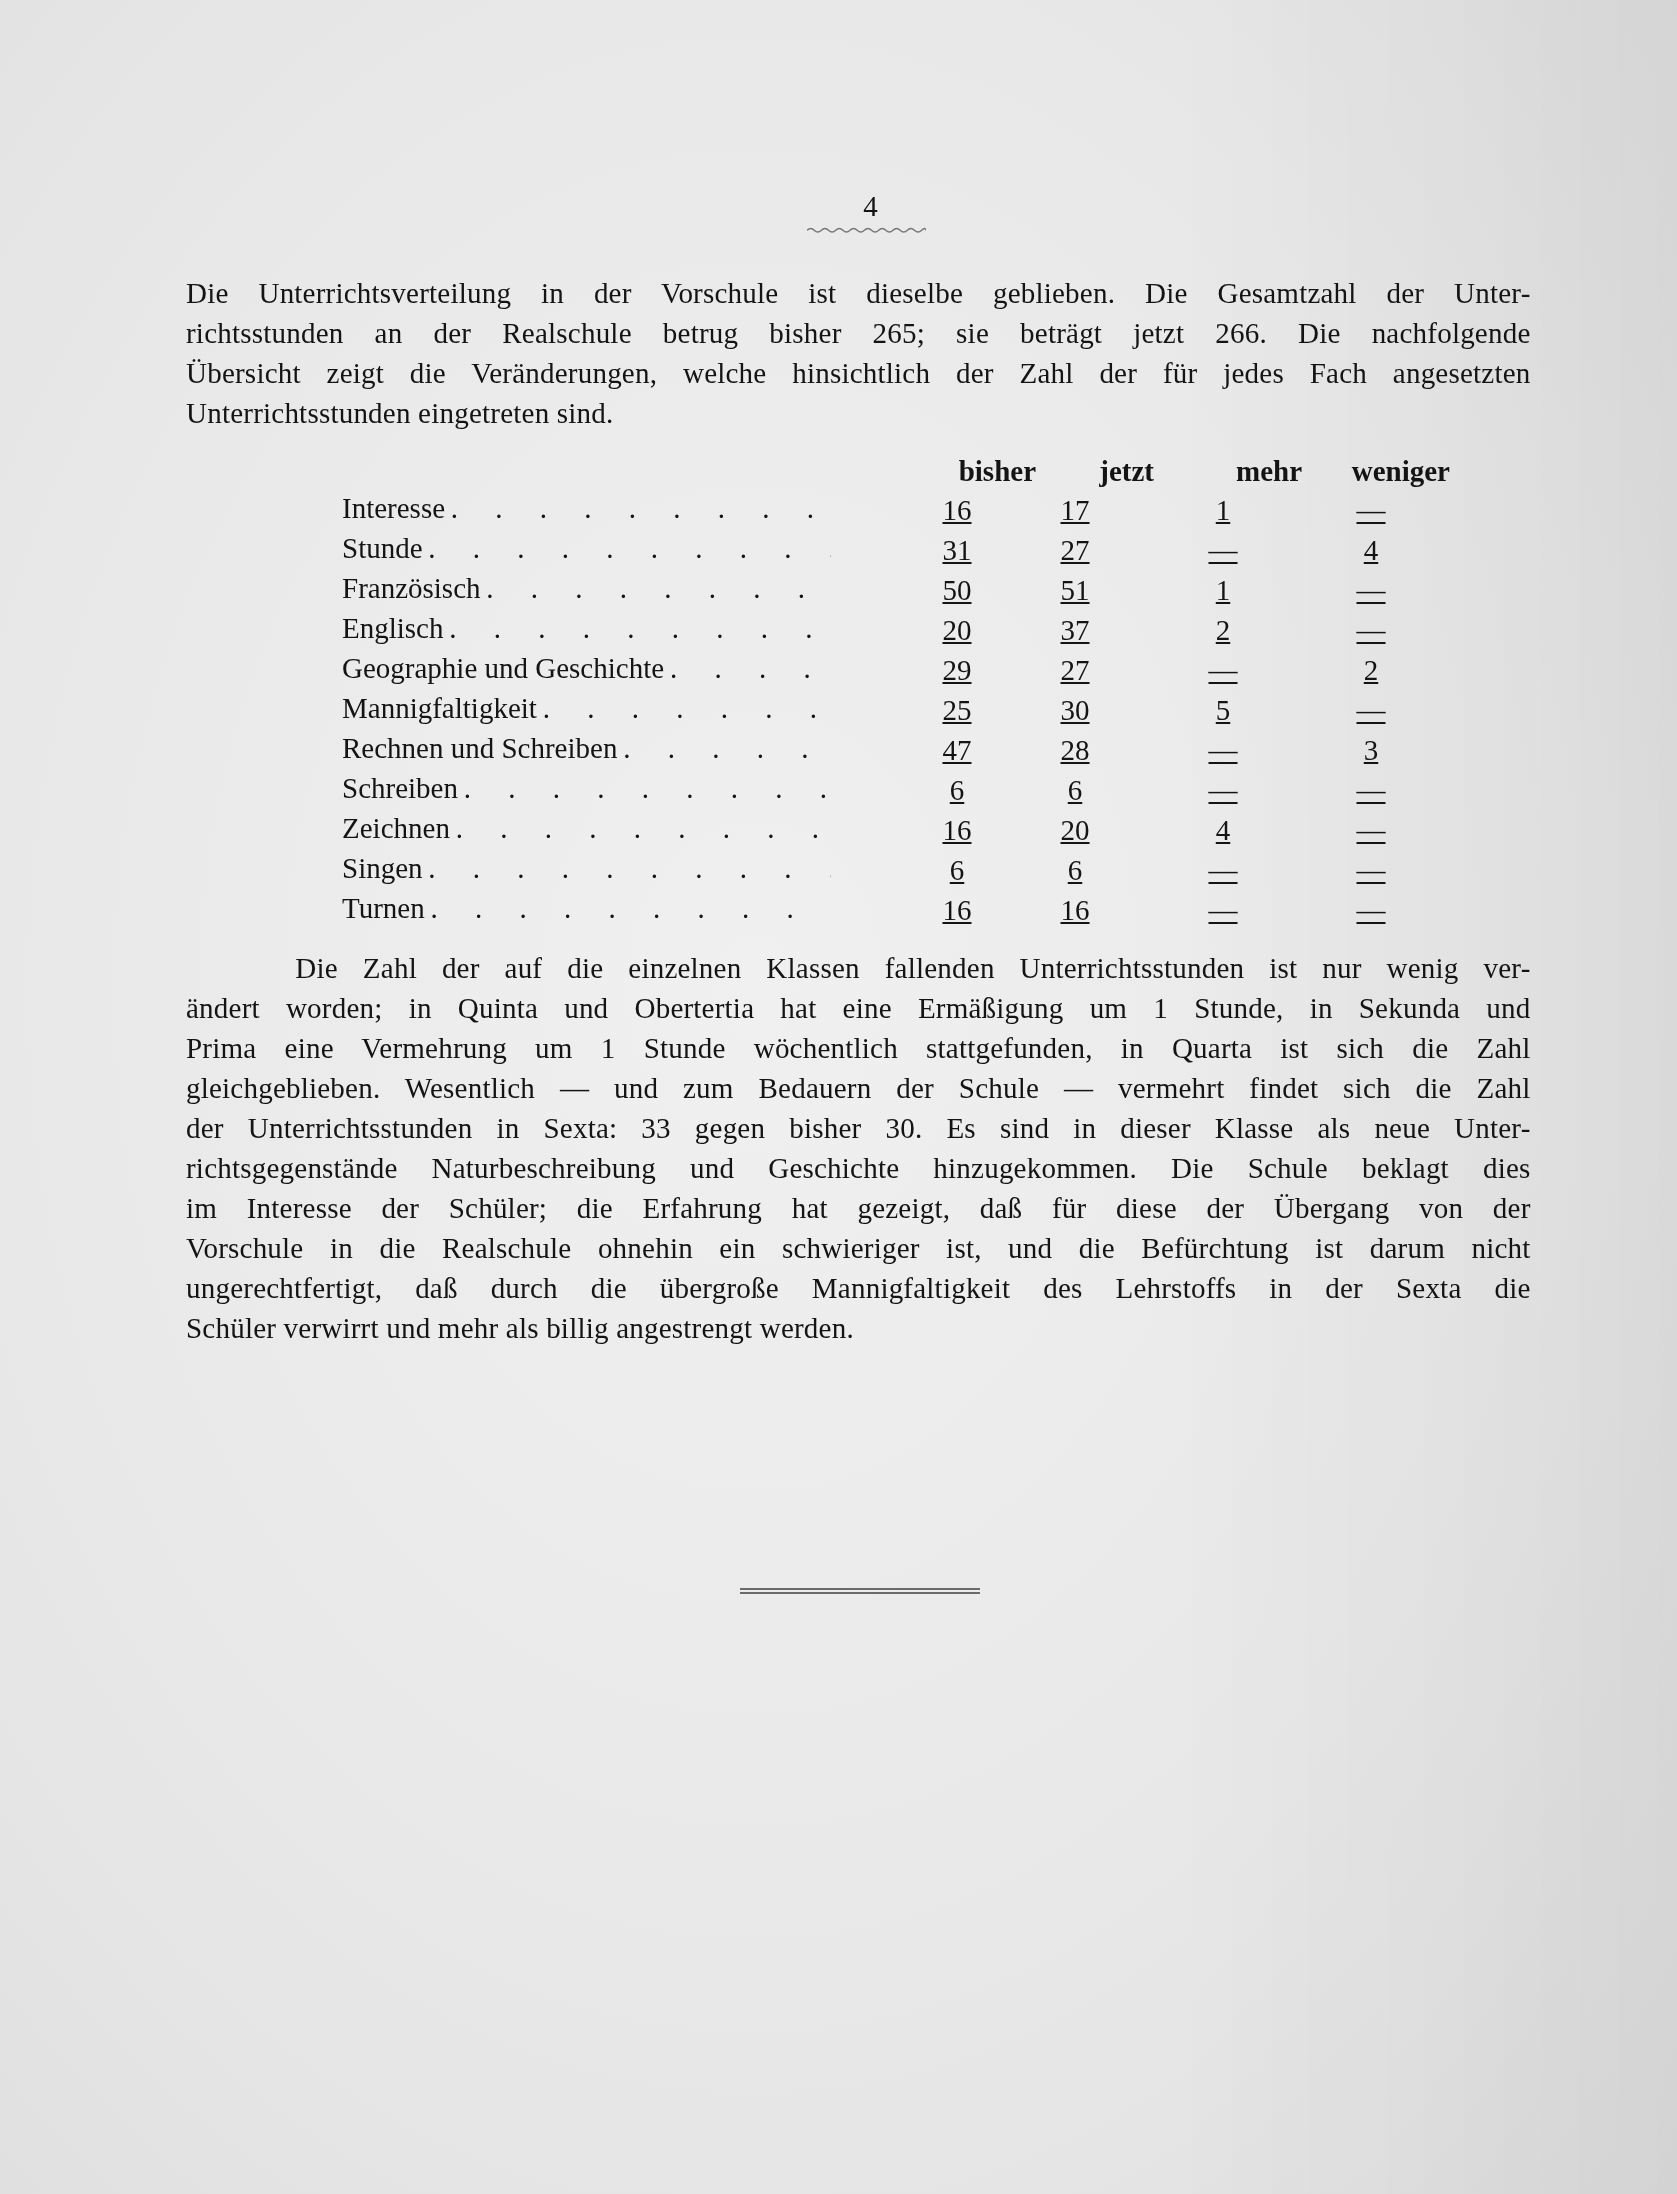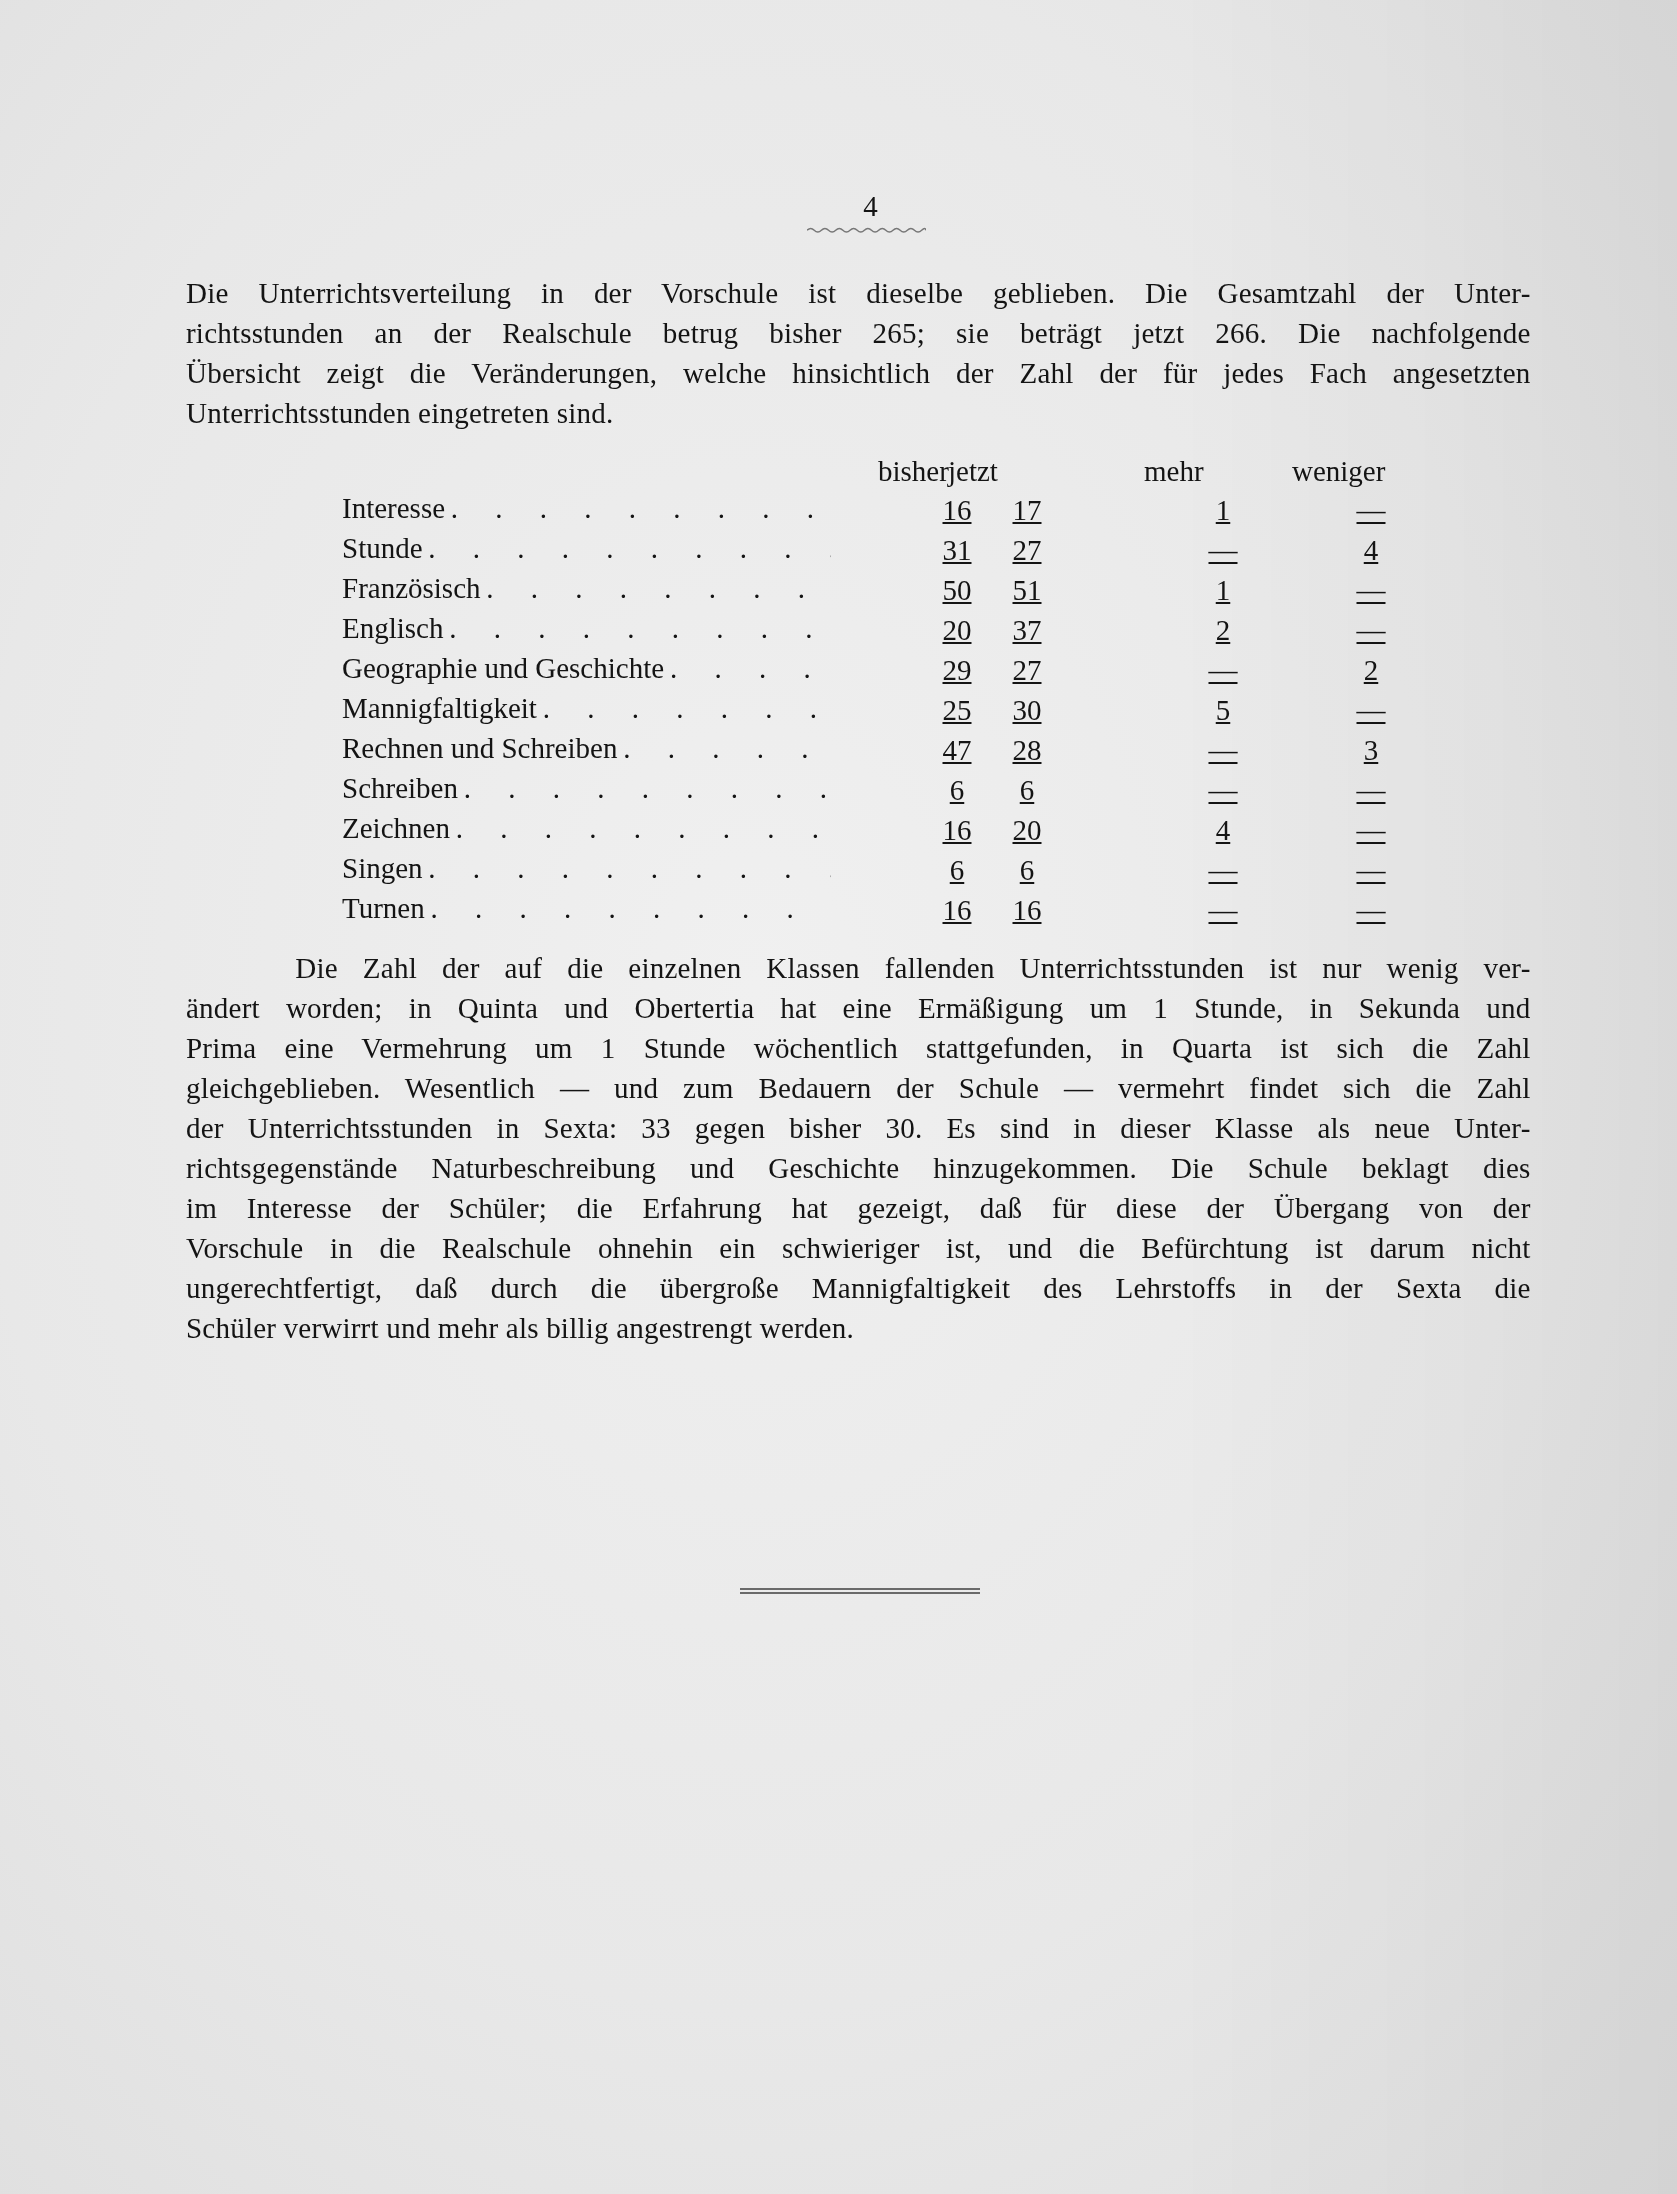--- a/index.html
+++ b/index.html
@@ -60,23 +60,23 @@
       position: absolute;
       left: 0; top: 0;
       font-family: "Liberation Serif", serif;
       font-size: 29px;
     }
     .thead-cell, .cell, .label-cell {
       position: absolute;
       line-height: 36px;
       white-space: nowrap;
     }
-    .thead-cell { top: 453px; text-align: left; width: 158px; }
+    .thead-cell { top: 453px; text-align: right; width: 158px; font-weight: bold; }
     .col-bisher { left: 878px; }
-    .col-jetzt { left: 948px; }
+    .col-jetzt { left: 996px; }
     .col-mehr { left: 1144px; }
     .col-weniger { left: 1292px; }
 
     .row { position: absolute; left: 0; width: 1678px; height: 40px; }
     .leader {
       position: absolute;
       left: 342px;
       width: 489px;
       height: 36px;
       overflow: hidden;

